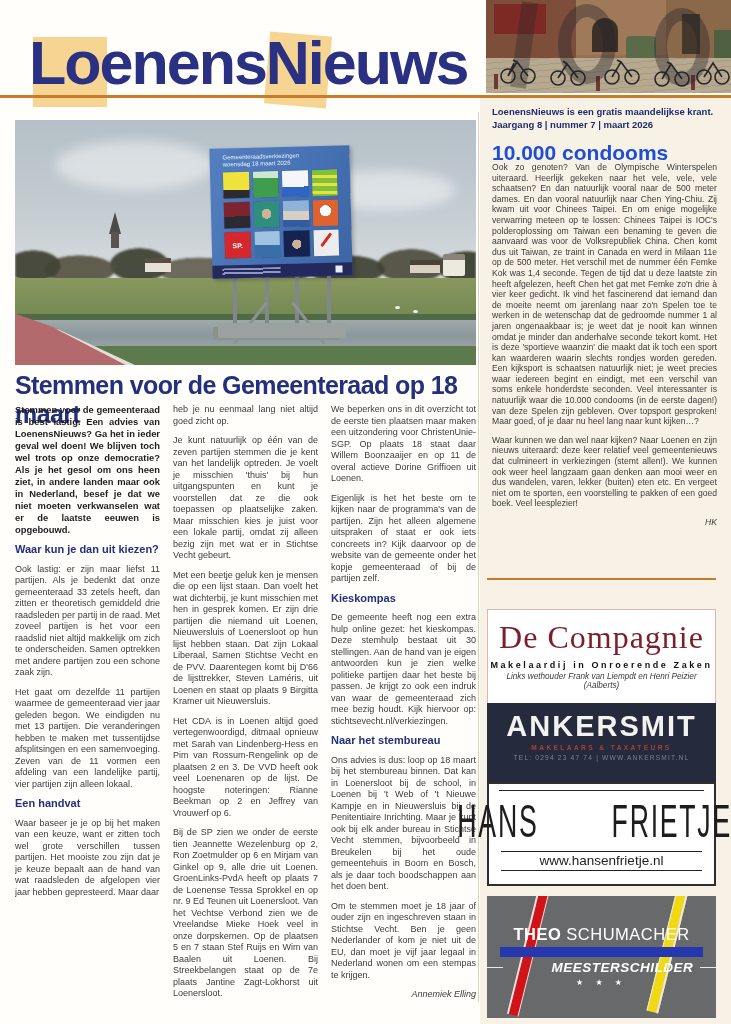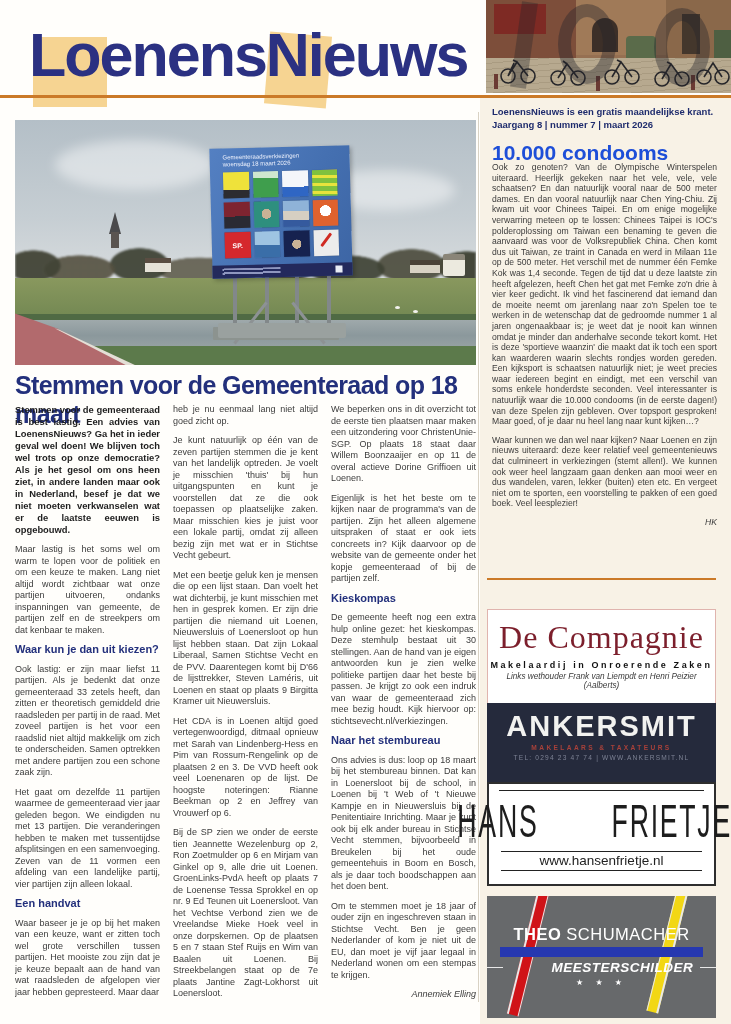--- a/index.html
+++ b/index.html
@@ -3,21 +3,21 @@
 <meta charset="utf-8">
 <style>
   * { margin:0; padding:0; box-sizing:border-box; }
   body { background:#e8e8e8; font-family:"Liberation Sans", sans-serif; }
   .page { position:relative; width:731px; height:1024px; background:#fffefb; overflow:hidden; margin:0 auto; }
 
   
   .mast-sq { position:absolute; background:#f6d492; }
   .sq-l { left:33px; top:37px; width:74px; height:70px; }
   .sq-n { left:267px; top:34px; width:62px; height:72px; transform:rotate(5deg); }
-  .mast-title { position:absolute; left:29px; top:20px; font-size:61px; font-weight:bold;
+  .mast-title { position:absolute; left:29px; top:28px; font-size:61px; font-weight:bold;
     color:#2b3182; letter-spacing:-2px; font-family:"Liberation Sans", sans-serif; }
   .rule-top { position:absolute; left:0; top:95px; width:731px; height:3px; background:#cb7a28; }
 
   
   .photo-tr { position:absolute; left:486px; top:0; width:245px; height:93px; overflow:hidden; background:#967052; }
   .tr-bldg-l { position:absolute; left:0; top:0; width:90px; height:58px; background:#7d4e3a; }
   .tr-bldg-c { position:absolute; left:90px; top:0; width:90px; height:55px; background:#a07a58; }
   .tr-bldg-r { position:absolute; left:180px; top:0; width:65px; height:60px; background:#8a684a; }
   .tr-arch { position:absolute; left:106px; top:18px; width:26px; height:34px; background:#3c2f28; border-radius:13px 13px 0 0; }
   .tr-door { position:absolute; left:196px; top:14px; width:18px; height:40px; background:#44372c; }
@@ -254,21 +254,20 @@
         <div class="bb-ft-txt"></div>
         <div class="bb-ft-logo"></div>
       </div>
     </div>
   </div>
 
   <h2 class="headline">Stemmen voor de Gemeenteraad op 18 maart</h2>
   <div class="cols">
     <div class="col">
       <p class="intro">Stemmen voor de gemeenteraad is best lastig. Een advies van LoenensNieuws? Ga het in ieder geval wel doen! We blijven toch wel trots op onze democratie? Als je het gesol om ons heen ziet, in andere landen maar ook in Nederland, besef je dat we niet moeten verkwanselen wat er de laatste eeuwen is opgebouwd.</p>
-      <p>Maar lastig is het soms wel om warm te lopen voor de politiek en om een keuze te maken. Lang niet altijd wordt zichtbaar wat onze partijen uitvoeren, ondanks inspanningen van gemeente, de partijen zelf en de streekpers om dat kenbaar te maken.</p>
       <p class="subhead">Waar kun je dan uit kiezen?</p>
       <p>Ook lastig: er zijn maar liefst 11 partijen. Als je bedenkt dat onze gemeenteraad 33 zetels heeft, dan zitten er theoretisch gemiddeld drie raadsleden per partij in de raad. Met zoveel partijen is het voor een raadslid niet altijd makkelijk om zich te onderscheiden. Samen optrekken met andere partijen zou een schone zaak zijn.</p>
       <p>Het gaat om dezelfde 11 partijen waarmee de gemeenteraad vier jaar geleden begon. We eindigden nu met 13 partijen. Die veranderingen hebben te maken met tussentijdse afsplitsingen en een samenvoeging. Zeven van de 11 vormen een afdeling van een landelijke partij, vier partijen zijn alleen lokaal.</p>
       <p class="subhead">Een handvat</p>
       <p>Waar baseer je je op bij het maken van een keuze, want er zitten toch wel grote verschillen tussen partijen. Het mooiste zou zijn dat je je keuze bepaalt aan de hand van wat raadsleden de afgelopen vier jaar hebben gepresteerd. Maar daar</p>
     </div>
     <div class="col">
       <p>heb je nu eenmaal lang niet altijd goed zicht op.</p>
       <p>Je kunt natuurlijk op één van de zeven partijen stemmen die je kent van het landelijk optreden. Je voelt je misschien 'thuis' bij hun uitgangspunten en kunt je voorstellen dat ze die ook toepassen op plaatselijke zaken. Maar misschien kies je juist voor een lokale partij, omdat zij alleen bezig zijn met wat er in Stichtse Vecht gebeurt.</p>
       <p>Met een beetje geluk ken je mensen die op een lijst staan. Dan voelt het wat dichterbij, je kunt misschien met hen in gesprek komen. Er zijn drie partijen die niemand uit Loenen, Nieuwersluis of Loenersloot op hun lijst hebben staan. Dat zijn Lokaal Liberaal, Samen Stichtse Vecht en de PVV. Daarentegen komt bij D'66 de lijsttrekker, Steven Laméris, uit Loenen en staat op plaats 9 Birgitta Kramer uit Nieuwersluis.</p>

